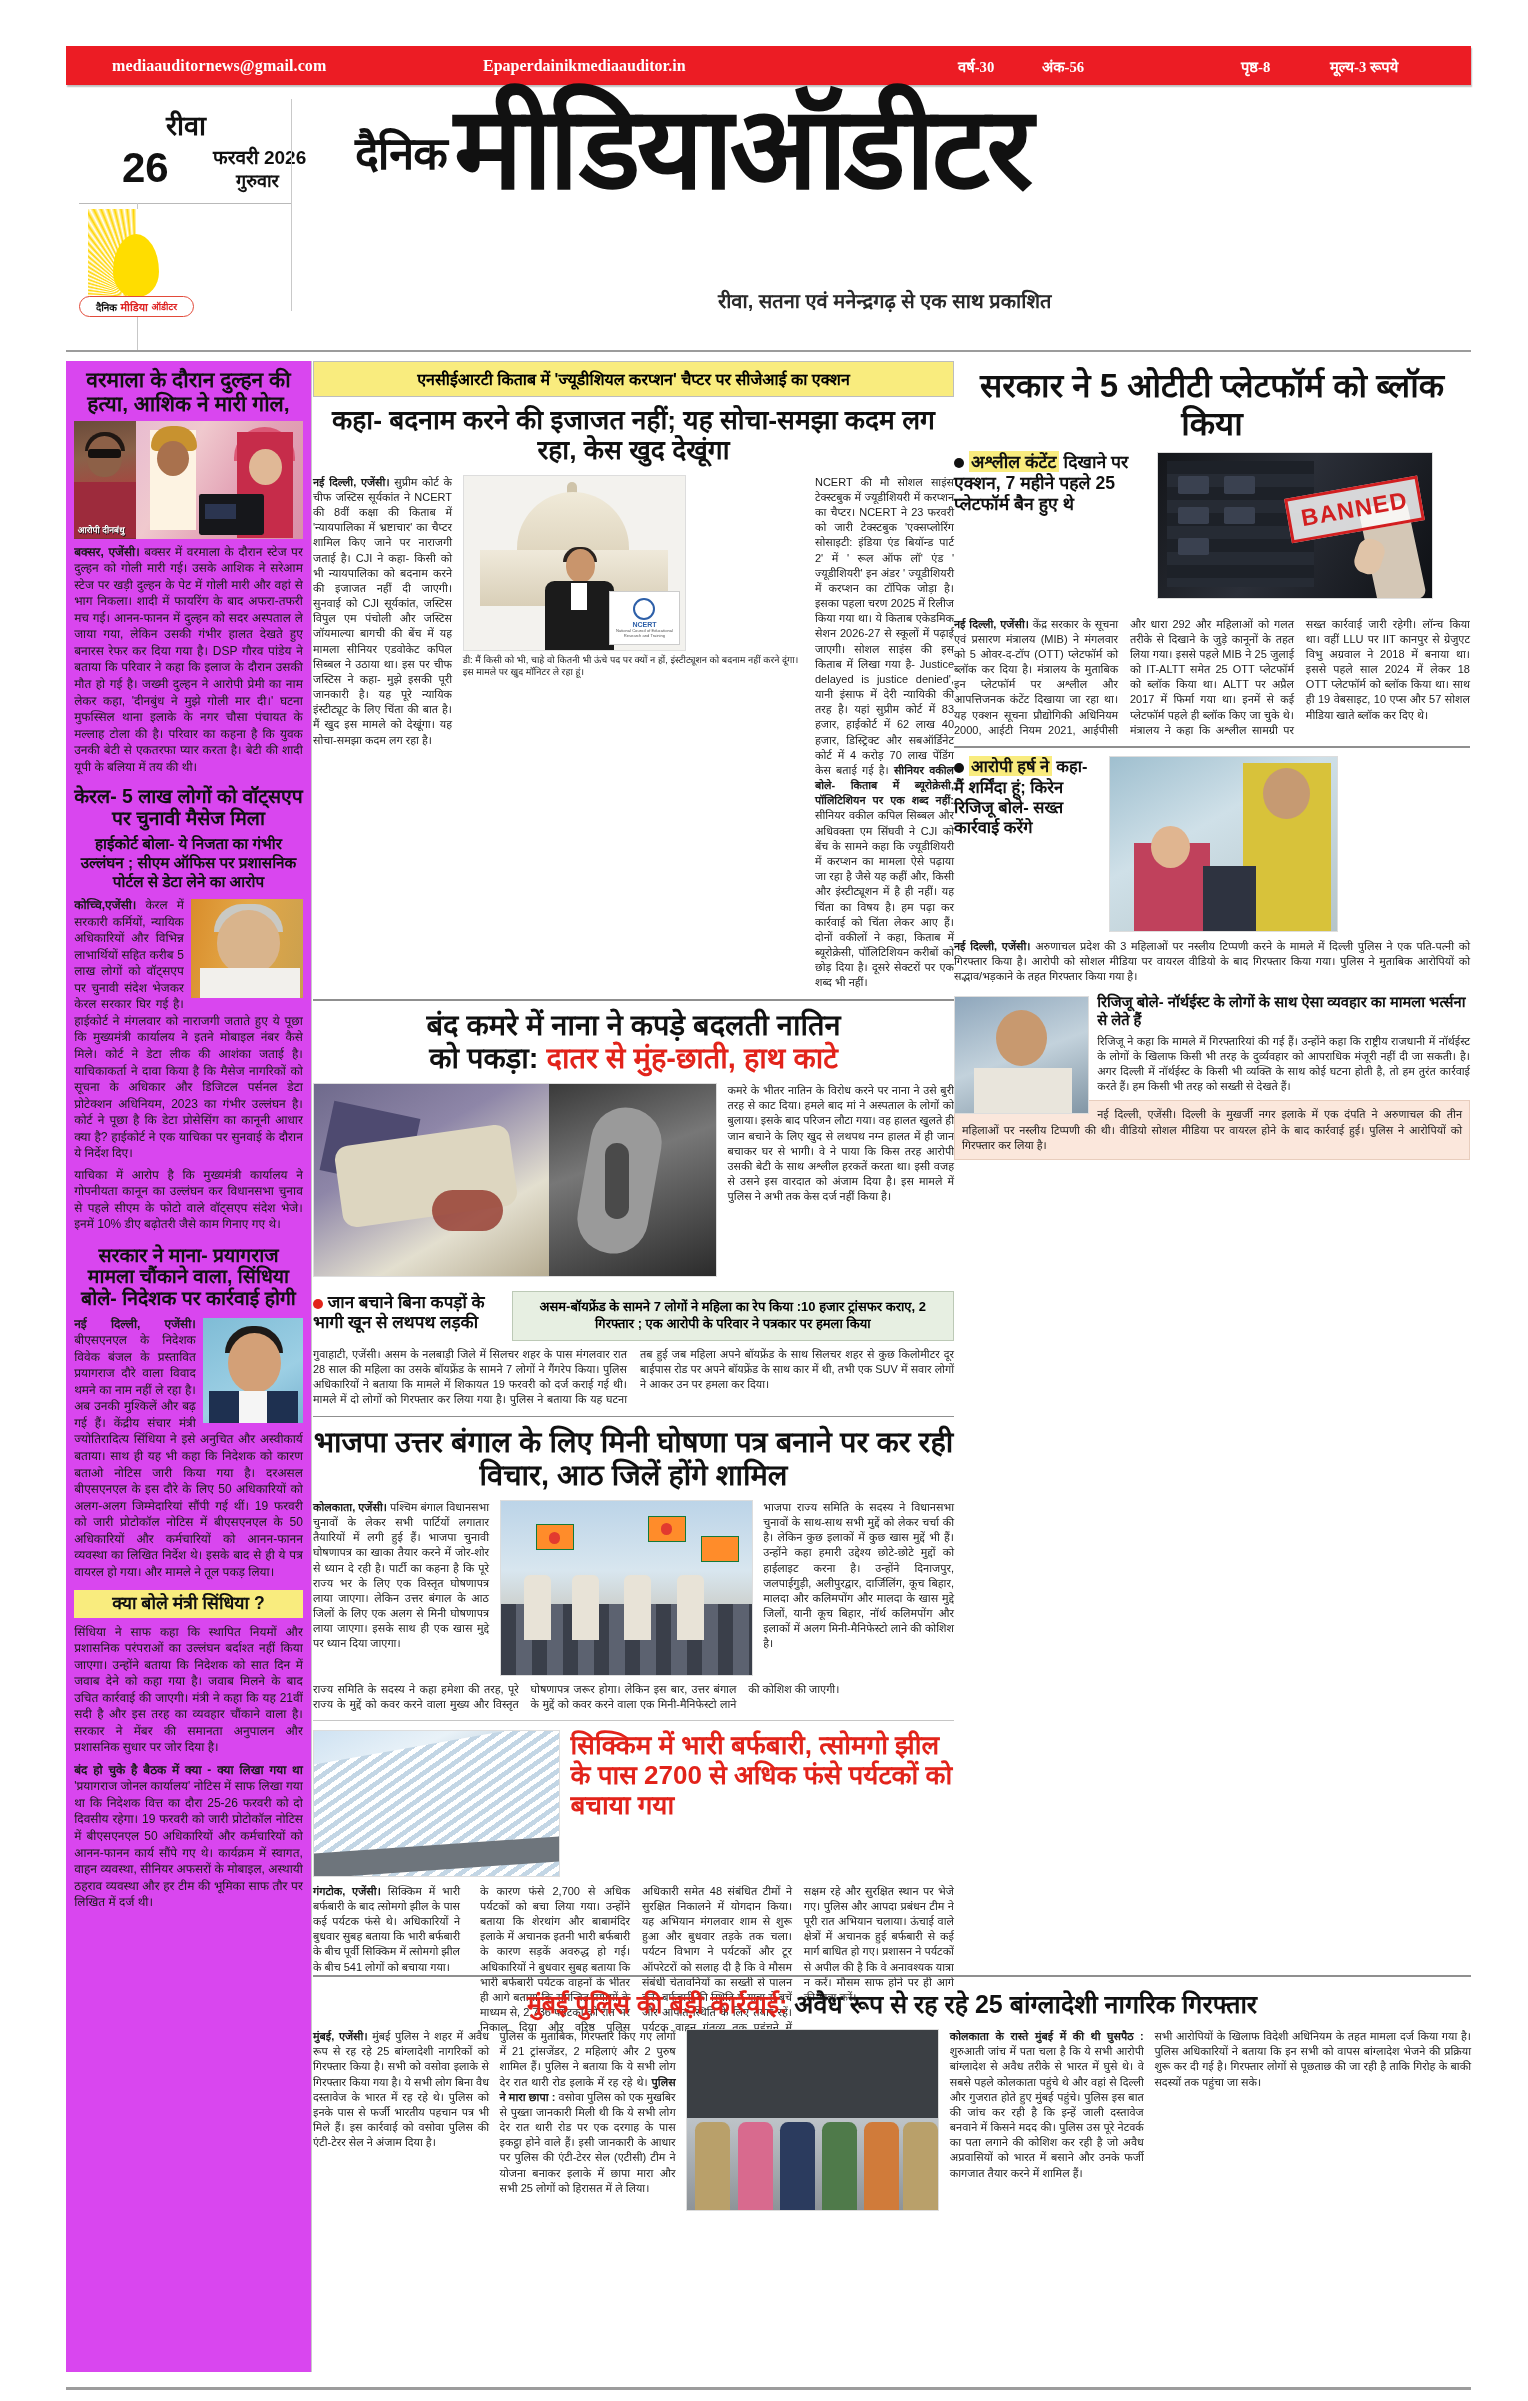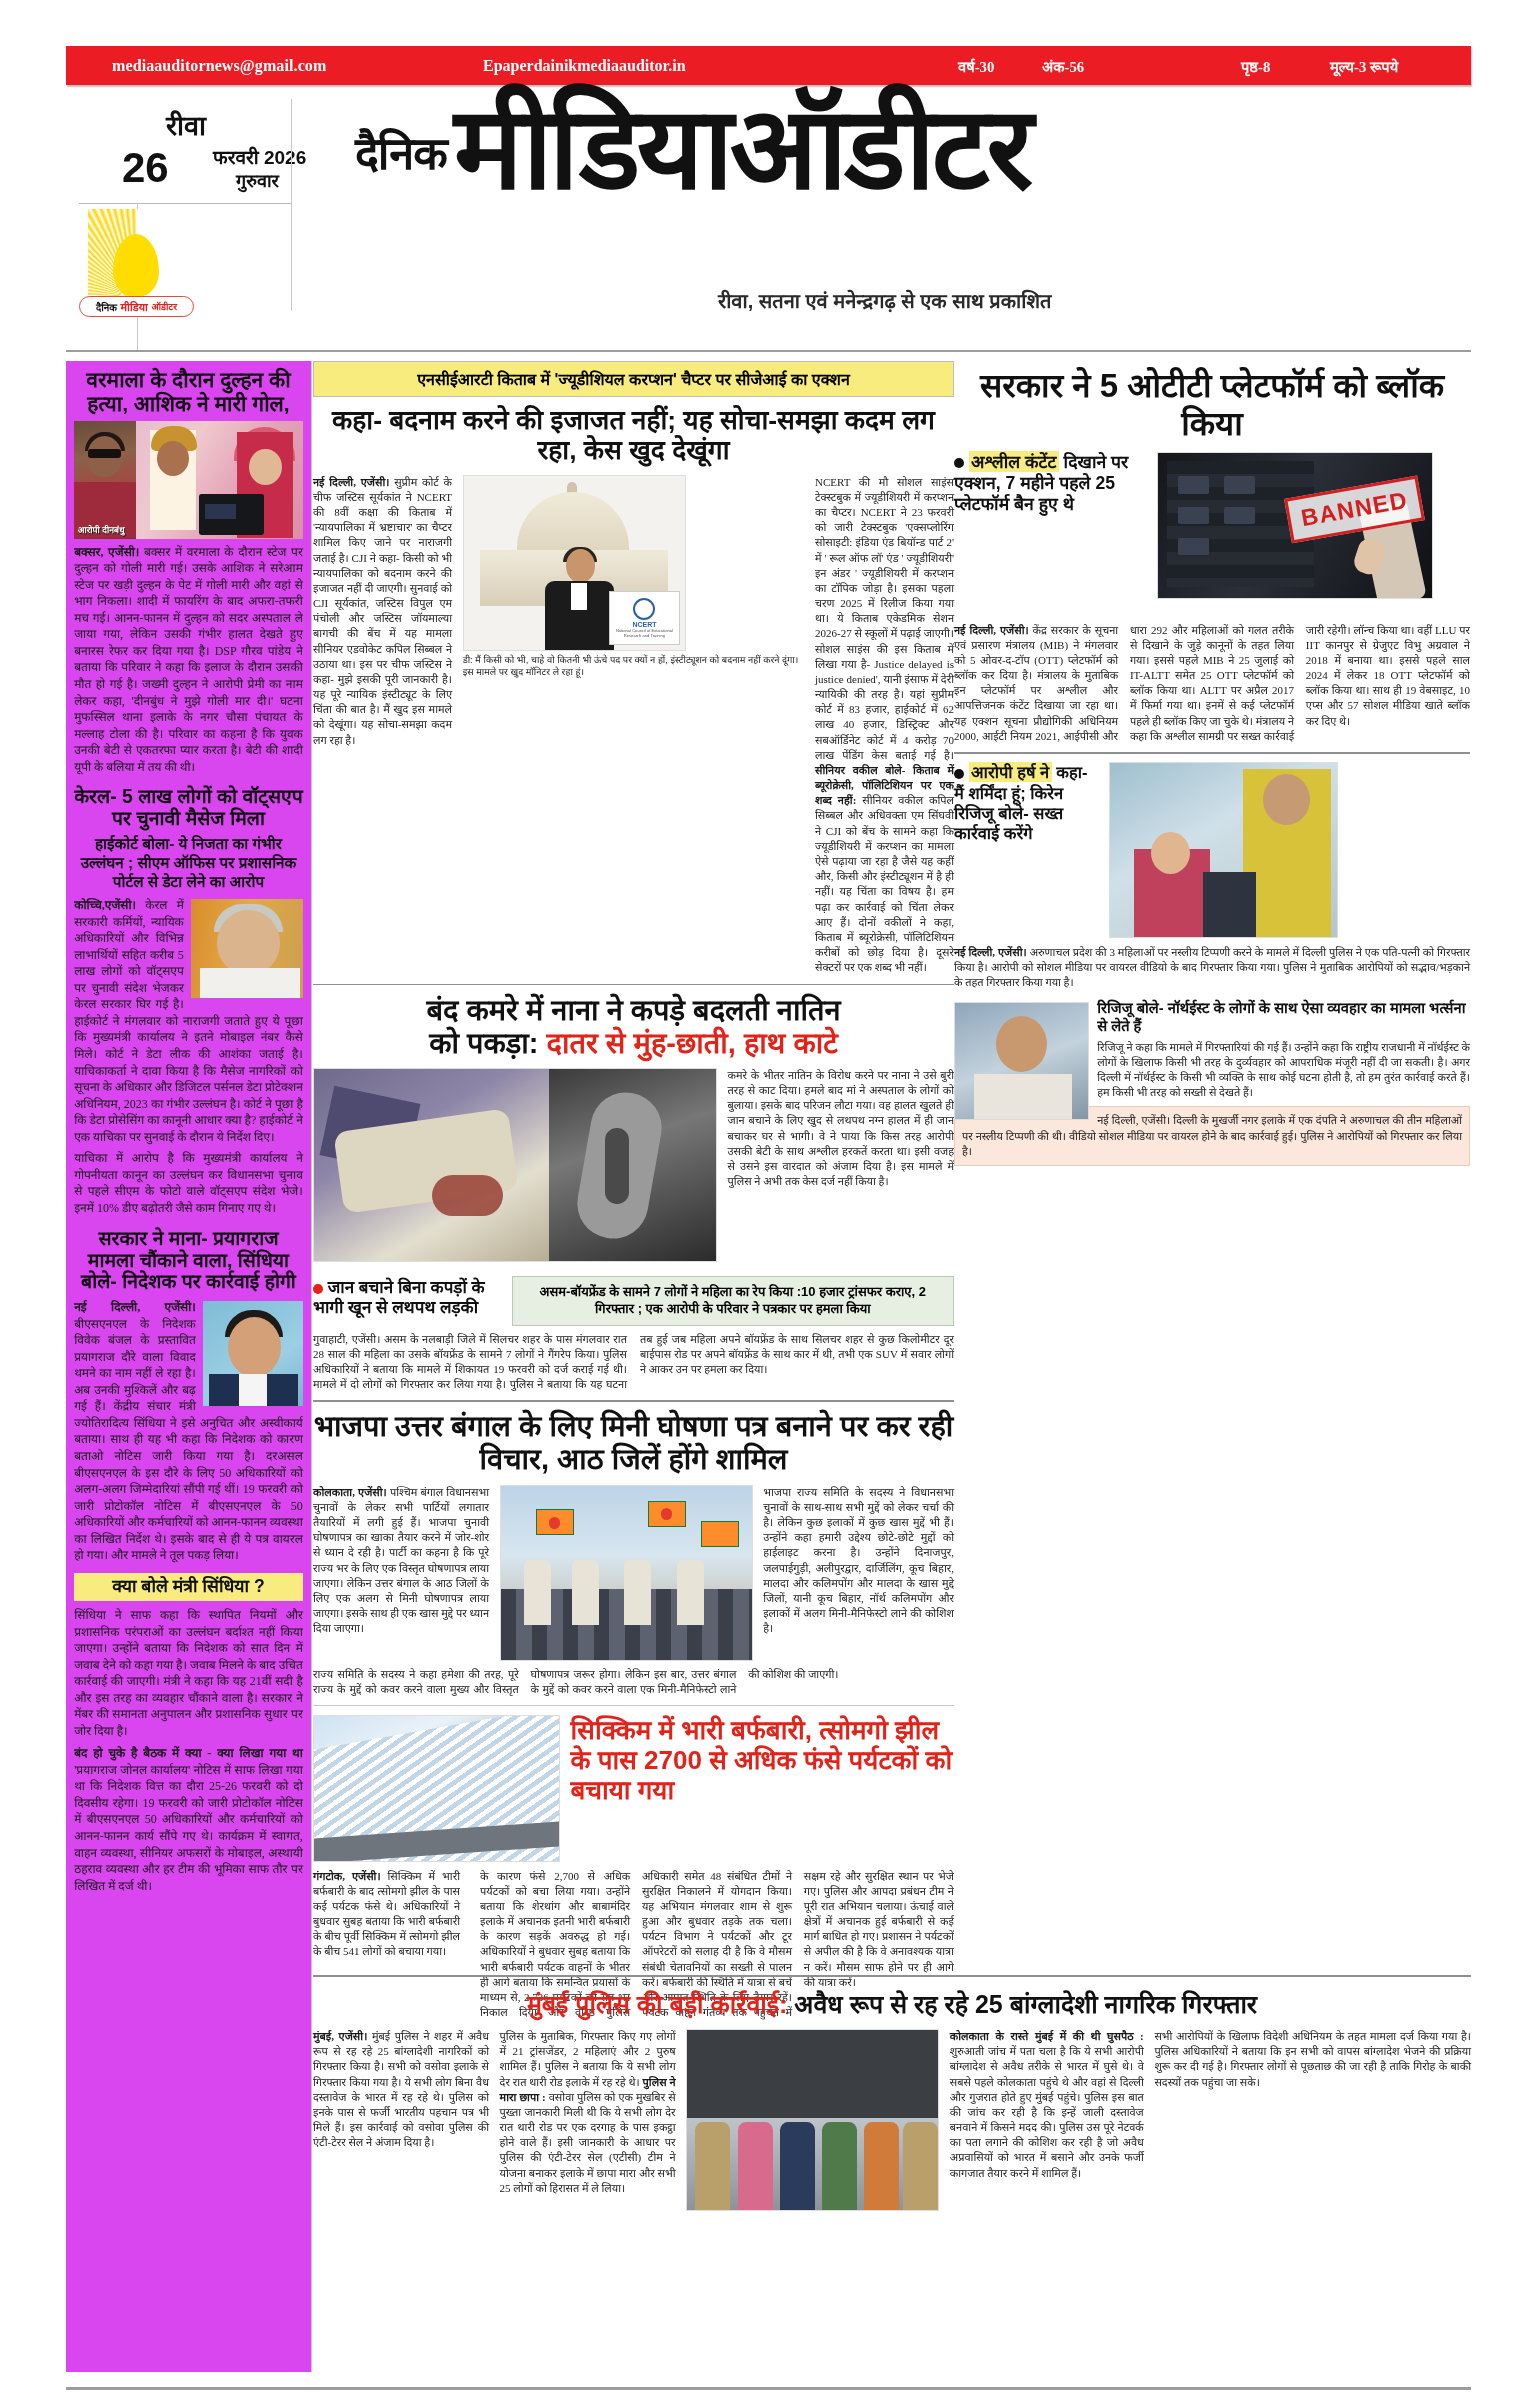--- a/index.html
+++ b/index.html
@@ -76,21 +76,21 @@
   .mh-bottomrule{ position:absolute; left:66px; top:350px; width:1405px; height:2.4px; background:#9c9c9c;}
 
   
   .col-left{ position:absolute; left:66px; top:361px; width:246px; bottom:29px;
      background:#d946ef; border-right:1.2px solid #c9c9c9; padding:0 8.2px;}
   .col-mid { position:absolute; left:313px; top:361px; width:641px; }
   .col-right{position:absolute; left:954px; top:361px; width:516px;}
 
   
   .hl{ font-family:"Liberation Sans",sans-serif; font-weight:bold; color:#111; line-height:1.12;}
-  .body-txt{ font-family:Liberation Serif, serif; font-size:12px; line-height:1.38; color:#1a1a1a; text-align:justify;}
+  .body-txt{ font-family:Liberation Sans, sans-serif; font-size:12px; line-height:1.38; color:#1a1a1a; text-align:justify;}
   .body-txt.sm{ font-size:11px; }
   .yellowband{ background:#f9ec7e; display:inline; padding:0.6px 2.4px;}
   .redtxt{ color:#e2231a; }
   .dot{ display:inline-block; width:10px; height:10px; border-radius:50%; background:#111; vertical-align:middle; margin-right:4.7px;}
   .dot.red{ background:#e2231a; }
   .rule{ height:1.2px; background:#c6c6c6; margin:8.2px 0;}
   .rule.dark{ height:1.8px; background:#8f8f8f;}
 
   
   .l-hl1{ font-size:21px; text-align:center; padding-top:7px;}
@@ -489,21 +489,21 @@
           <div class="tile" style="left:20px; top:85px"></div>
           <div class="tile" style="left:66px; top:23.5px"></div>
           <div class="tile" style="left:66px; top:54px"></div>
           <div class="remote"></div>
           <div class="thumb"></div>
           <div class="banned">BANNED</div>
         </div>
       </div>
     </div>
 
-    <div class="body-txt sm cols3" style="margin-top:24px">
+    <div class="body-txt sm cols3" style="margin-top:18px">
       <b>नई दिल्ली, एजेंसी।</b>
       <span>केंद्र सरकार के सूचना एवं प्रसारण मंत्रालय (MIB) ने मंगलवार को 5 ओवर-द-टॉप (OTT) प्लेटफॉर्म को ब्लॉक कर दिया है। मंत्रालय के मुताबिक इन प्लेटफॉर्म पर अश्लील और आपत्तिजनक कंटेंट दिखाया जा रहा था। यह एक्शन सूचना प्रौद्योगिकी अधिनियम 2000, आईटी नियम 2021, आईपीसी और धारा 292 और</span>
       <span>महिलाओं को गलत तरीके से दिखाने के जुड़े कानूनों के तहत लिया गया। इससे पहले MIB ने 25 जुलाई को IT-ALTT समेत 25 OTT प्लेटफॉर्म को ब्लॉक किया था। ALTT पर अप्रैल 2017 में फिर्मा गया था। इनमें से कई प्लेटफॉर्म पहले ही ब्लॉक किए जा चुके थे। मंत्रालय ने कहा कि अश्लील सामग्री पर सख्त कार्रवाई जारी रहेगी।</span>
       <span>लॉन्च किया था। वहीं LLU पर IIT कानपुर से ग्रेजुएट विभु अग्रवाल ने 2018 में बनाया था। इससे पहले साल 2024 में लेकर 18 OTT प्लेटफॉर्म को ब्लॉक किया था। साथ ही 19 वेबसाइट, 10 एप्स और 57 सोशल मीडिया खाते ब्लॉक कर दिए थे।</span>
     </div>
 
     <div class="rule dark"></div>
 
 
     <div style="display:flex; gap:8.2px; margin-top:8.2px;">

